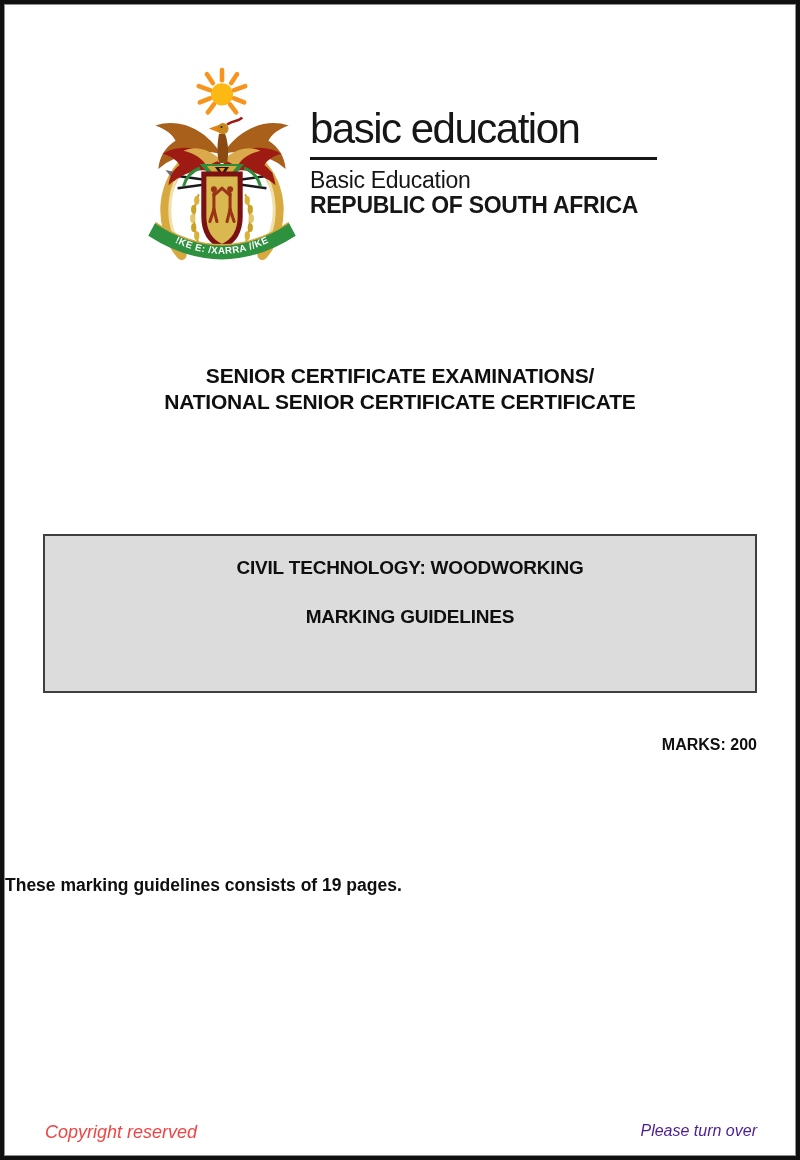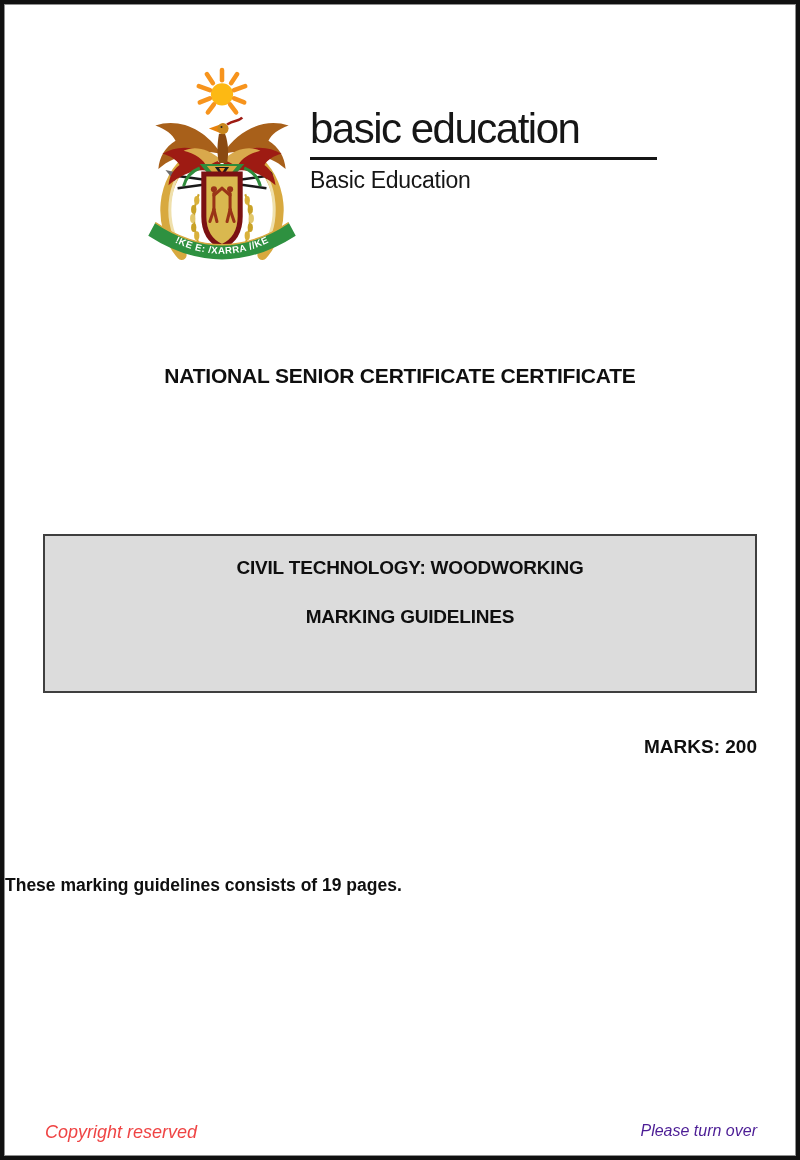--- a/index.html
+++ b/index.html
@@ -47,21 +47,21 @@
     background:#dcdcdc;border:2px solid #3f3f3f;
     text-align:center;
   }
   .subject-box .box-line{
     font-size:19px;font-weight:700;color:#0f0f0f;letter-spacing:-0.2px;margin-left:20px;
   }
   .subject-box .box-line:first-child{margin-top:21px;}
   .subject-box .box-line{margin-bottom:27px;}
   .marks-line{
     position:absolute;left:38px;top:731px;width:714px;
-    text-align:right;font-size:19px;font-weight:700;color:#0f0f0f;
+    text-align:right;font-size:16px;font-weight:700;color:#0f0f0f;
   }
   .pages-note{
     position:absolute;left:0;right:0;top:870px;
     text-align:left;font-size:17.5px;font-weight:700;color:#0f0f0f;
   }
   .footer-left{
     position:absolute;left:40px;top:1117px;
     font-size:18px;font-style:italic;color:#ef4444;
   }
   .footer-right{
@@ -169,23 +169,25 @@
         <text font-size="9.5" font-weight="bold" fill="#ffffff" letter-spacing="0.5">
           <textPath href="#mottoPath" startOffset="50%" text-anchor="middle">!KE E: /XARRA //KE</textPath>
         </text>
       </g>
     </svg>
 
     <div class="wordmark">basic education</div>
     <div class="wordmark-rule"></div>
     <div class="dept-block">
       <div>Basic Education</div>
+      <div class="bold">REPUBLIC OF SOUTH AFRICA</div>
     </div>
 
     <div class="main-title">
+      <div>SENIOR CERTIFICATE EXAMINATIONS/</div>
       <div>NATIONAL SENIOR CERTIFICATE CERTIFICATE</div>
     </div>
 
     <div class="subject-box">
       <div class="box-line">CIVIL TECHNOLOGY: WOODWORKING</div>
       <div class="box-line">MARKING GUIDELINES</div>
     </div>
 
     <div class="marks-line">MARKS: 200</div>
 

